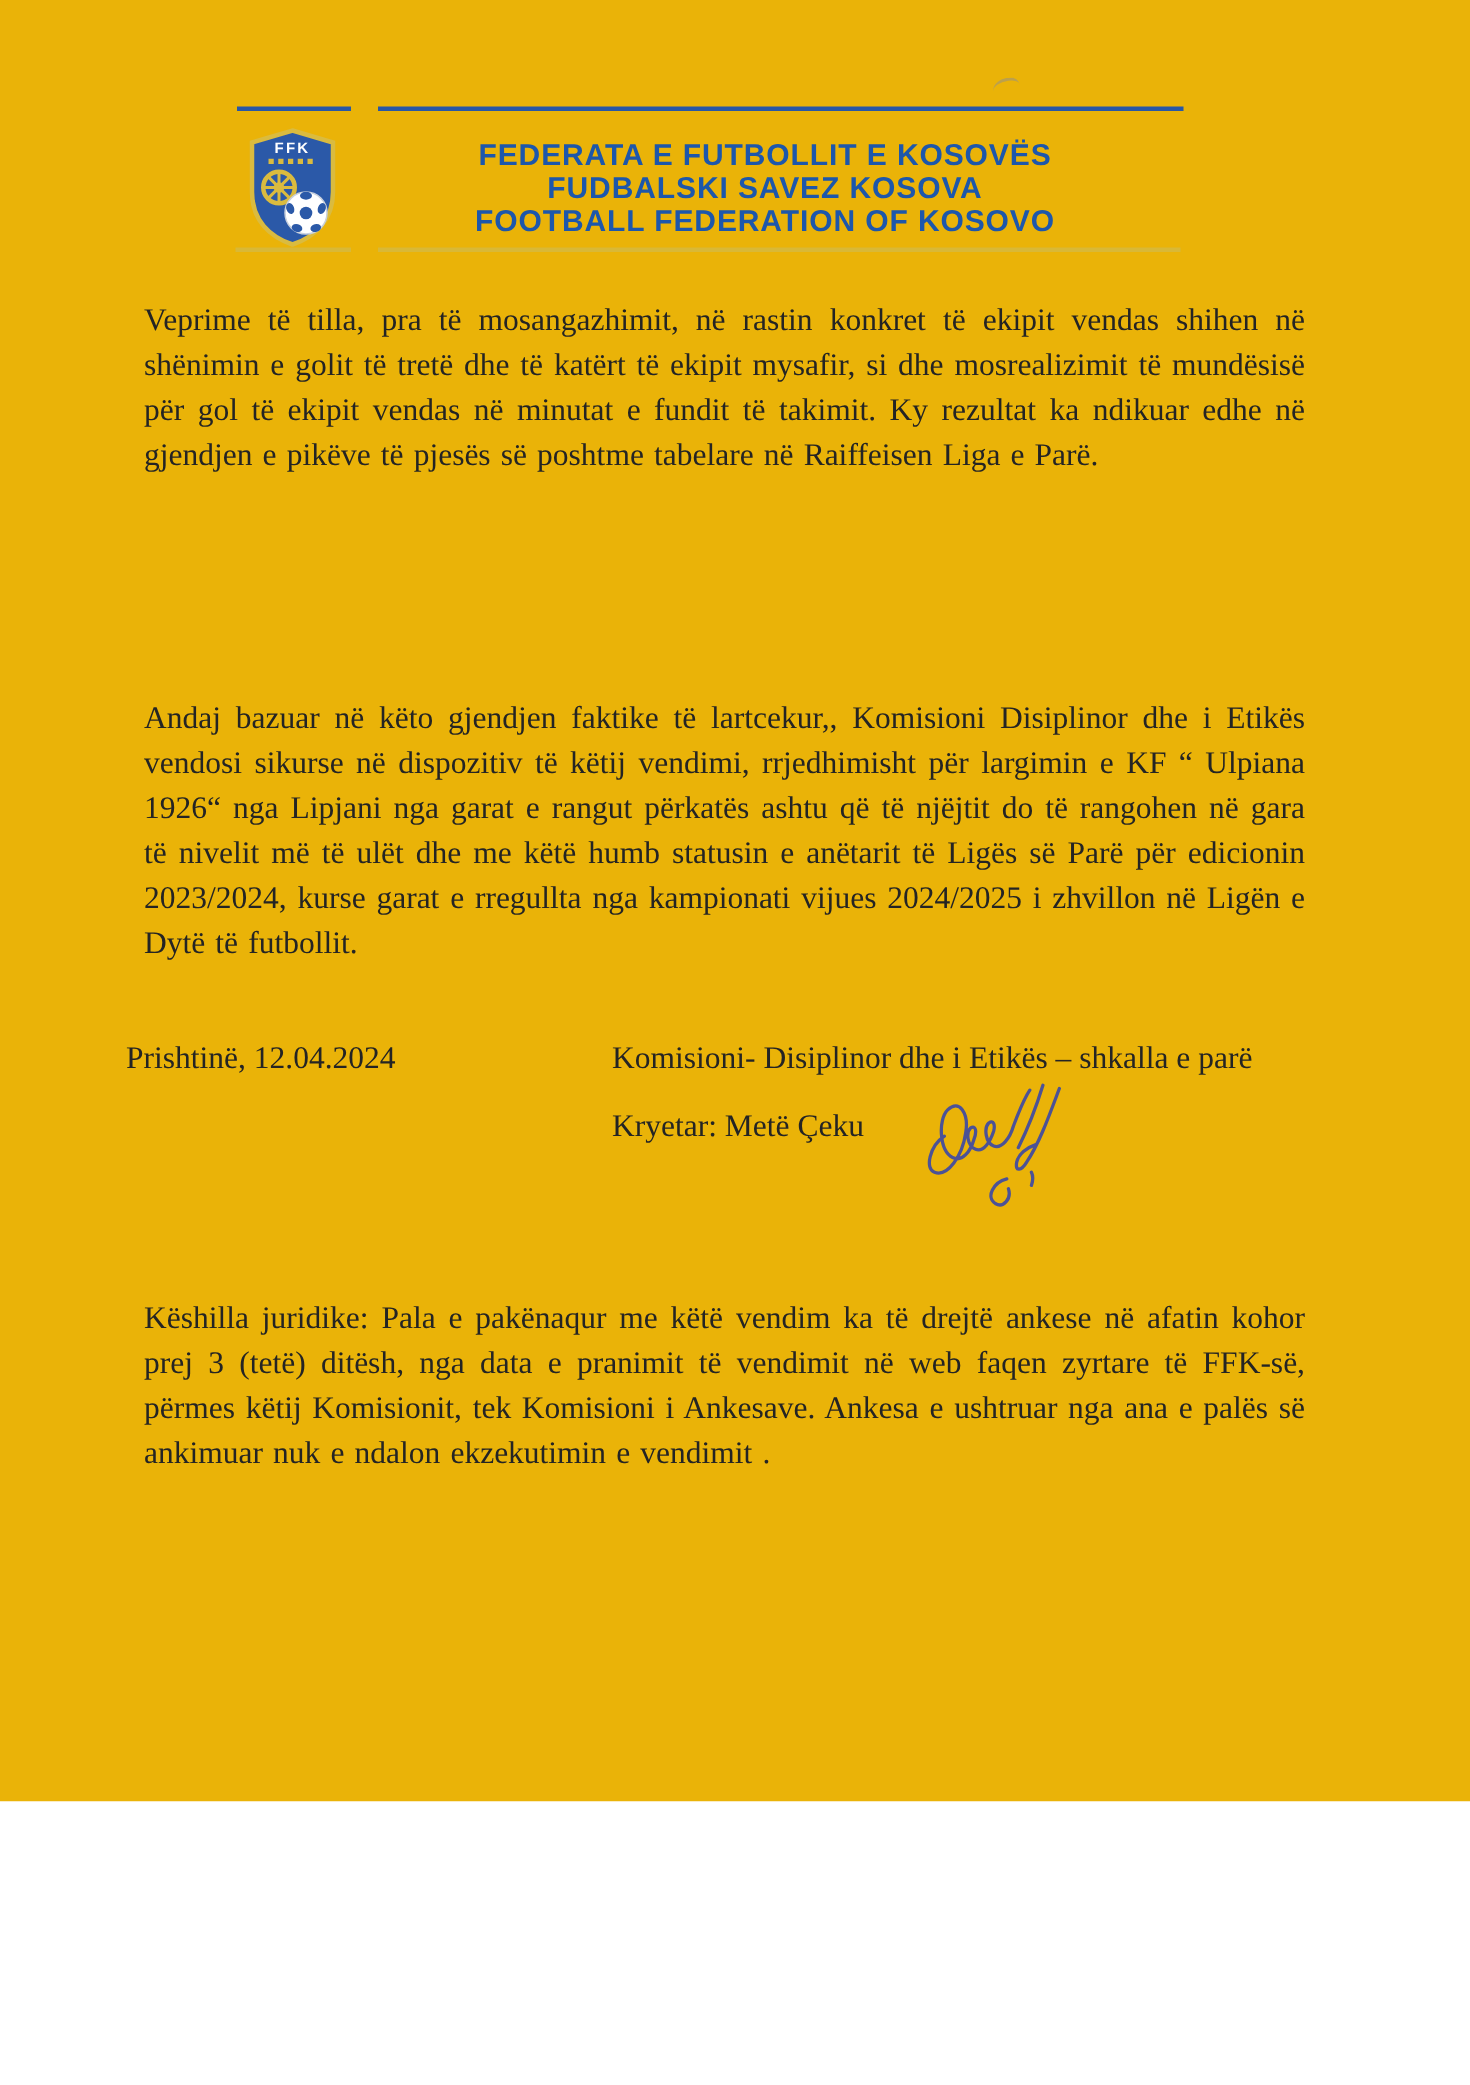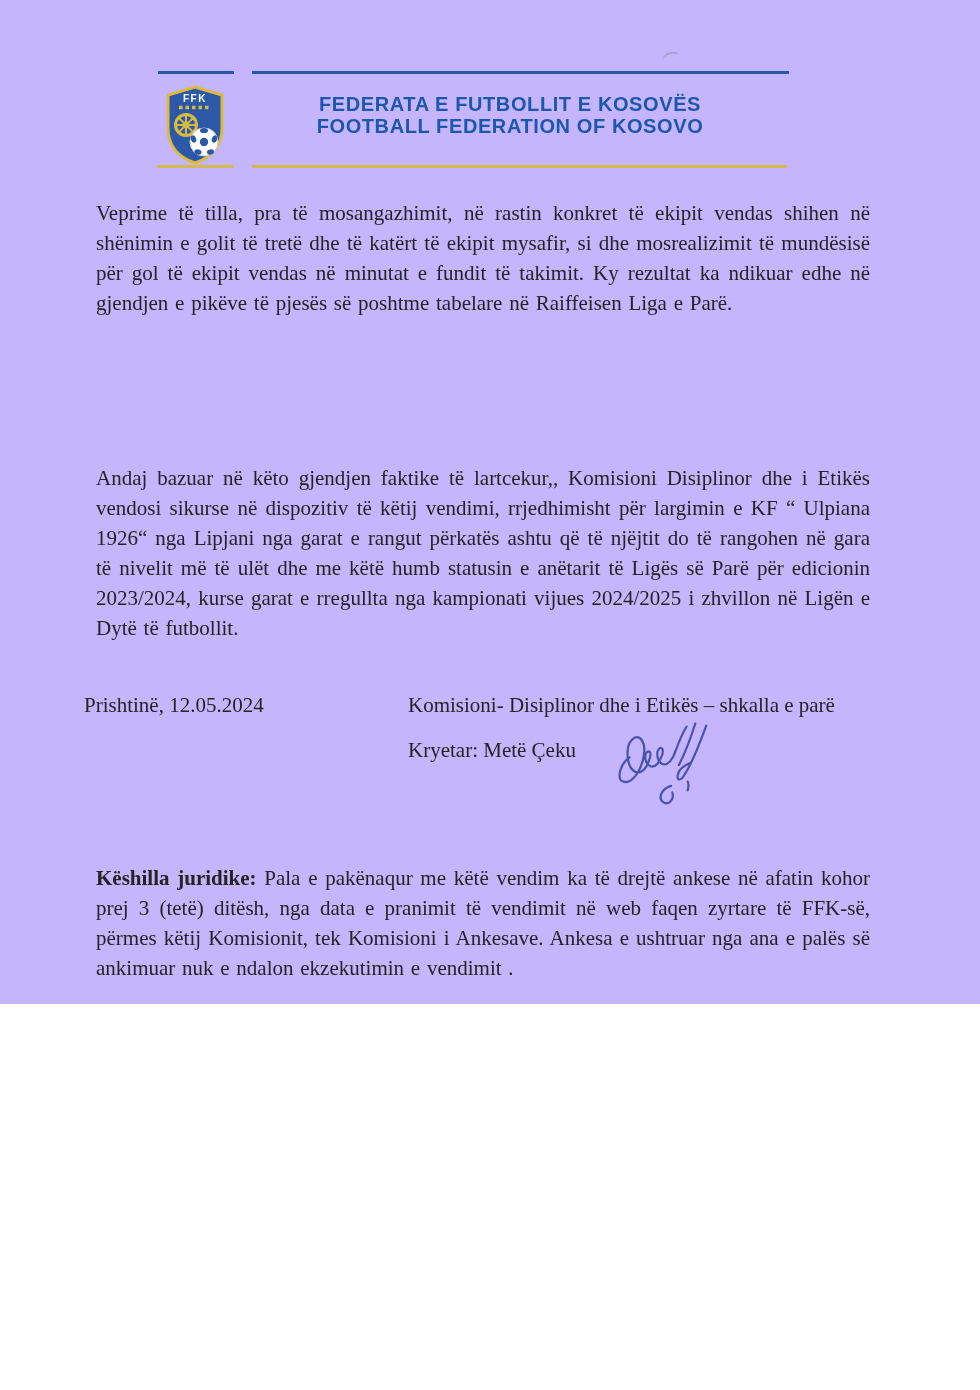--- a/index.html
+++ b/index.html
@@ -1,20 +1,20 @@
 <!DOCTYPE html>
 <html><head>
 <meta charset="utf-8">
 <style>
   html, body { margin: 0; padding: 0; background: #ffffff; }
   .page {
     position: relative;
     width: 980px;
-    height: 1004px;
-    background: #c4b5fd;
+    height: 1201px;
+    background: #eab308;
     font-family: "Liberation Serif", serif;
     color: #242424;
     overflow: hidden;
   }
 
   
   .rule { position: absolute; }
   .rule-blue { background: #2857a6; height: 3px; }
   .rule-gold { background: #d7b83c; height: 3px; opacity: .9; }
   .blue-short { left: 158px; top: 71px;  width: 76px; }
@@ -63,21 +63,21 @@
     font-size: 21px; line-height: 30px;
     white-space: nowrap;
   }
   .place-date  { left: 84px;  top: 690px; }
   .commission  { left: 408px; top: 690px; }
   .chairman    { left: 408px; top: 735px; }
 
   .signature { position: absolute; left: 614px; top: 718px; }
 
   .legal { top: 851px; }
-  .legal strong { font-weight: bold; }
+  .legal strong { font-weight: normal; }
 </style>
 </head>
 <body>
 
 <div class="page">
 
   <div class="rule rule-blue blue-short"></div>
   <div class="rule rule-blue blue-long"></div>
   <div class="rule rule-gold gold-short"></div>
   <div class="rule rule-gold gold-long"></div>
@@ -101,27 +101,28 @@
       <ellipse cx="39" cy="46.5" rx="4" ry="2.6" fill="#2b59a8"></ellipse>
       <ellipse cx="28.5" cy="55" rx="2.6" ry="3.8" fill="#2b59a8" transform="rotate(-20 28.5 55)"></ellipse>
       <ellipse cx="49.5" cy="55" rx="2.6" ry="3.8" fill="#2b59a8" transform="rotate(20 49.5 55)"></ellipse>
       <ellipse cx="33" cy="68" rx="3.6" ry="2.6" fill="#2b59a8" transform="rotate(15 33 68)"></ellipse>
       <ellipse cx="45.5" cy="68" rx="3.6" ry="2.6" fill="#2b59a8" transform="rotate(-15 45.5 68)"></ellipse>
     </g>
   </svg>
 
   <div class="header-title">
     <div>FEDERATA E FUTBOLLIT E KOSOVËS</div>
+    <div>FUDBALSKI SAVEZ KOSOVA</div>
     <div>FOOTBALL FEDERATION OF KOSOVO</div>
   </div>
 
   <p class="para p1">Veprime të tilla, pra të mosangazhimit, në rastin konkret të ekipit vendas shihen në shënimin e golit të tretë dhe të katërt të ekipit mysafir, si dhe mosrealizimit të mundësisë për gol të ekipit vendas në minutat e fundit të takimit. Ky rezultat ka ndikuar edhe në gjendjen e pikëve të pjesës së poshtme tabelare në Raiffeisen Liga e Parë.</p>
   <p class="para p3">Andaj bazuar në këto gjendjen faktike të lartcekur,, Komisioni Disiplinor dhe i Etikës vendosi sikurse në dispozitiv të këtij vendimi, rrjedhimisht për largimin e KF “ Ulpiana 1926“ nga Lipjani nga garat e rangut përkatës ashtu që të njëjtit do të rangohen në gara të nivelit më të ulët dhe me këtë humb statusin e anëtarit të Ligës së Parë për edicionin 2023/2024, kurse garat e rregullta nga kampionati vijues 2024/2025 i zhvillon në Ligën e Dytë të futbollit.</p>
 
-  <p class="line-abs place-date">Prishtinë, 12.05.2024</p>
+  <p class="line-abs place-date">Prishtinë, 12.04.2024</p>
   <p class="line-abs commission">Komisioni- Disiplinor dhe i Etikës – shkalla e parë</p>
   <p class="line-abs chairman">Kryetar: Metë Çeku</p>
 
   <svg class="signature" width="110" height="92" viewBox="0 0 100 84">
     <g fill="none" stroke="#3f4aa3" stroke-width="2" stroke-linecap="round" stroke-linejoin="round" opacity="0.92">
       <path d="M14 36
                C 5 42 2 56 8 58
                C 16 61 25 48 27 34
                C 29 22 23 13 16 20
                C 10 26 11 45 19 49

